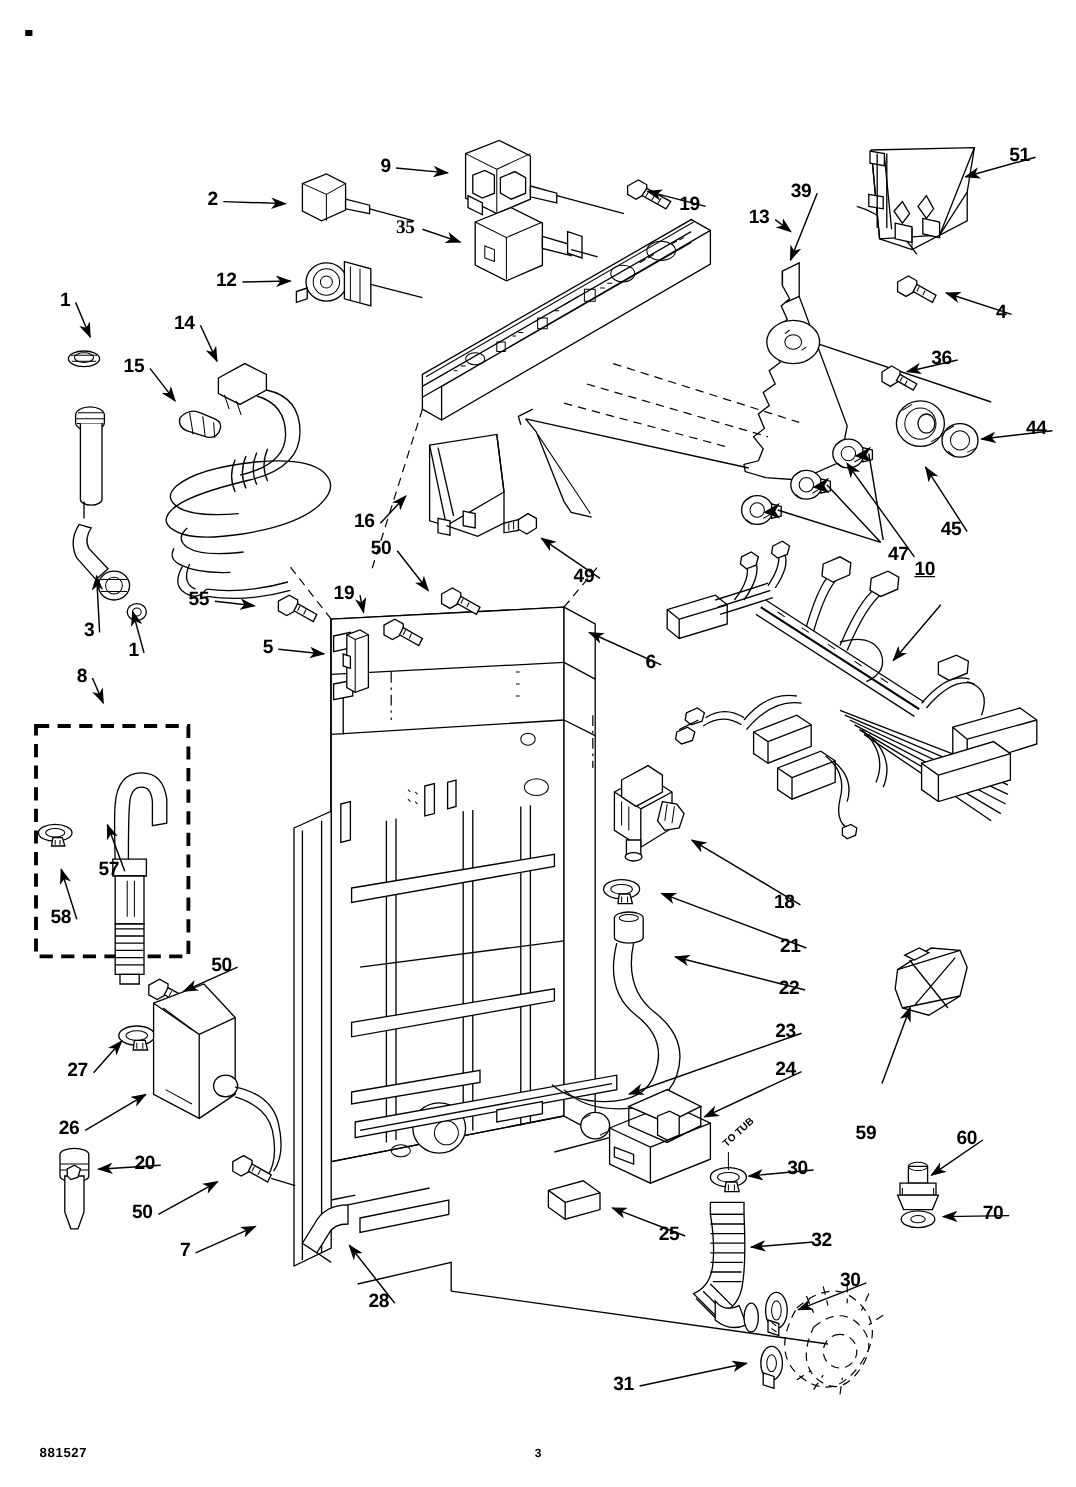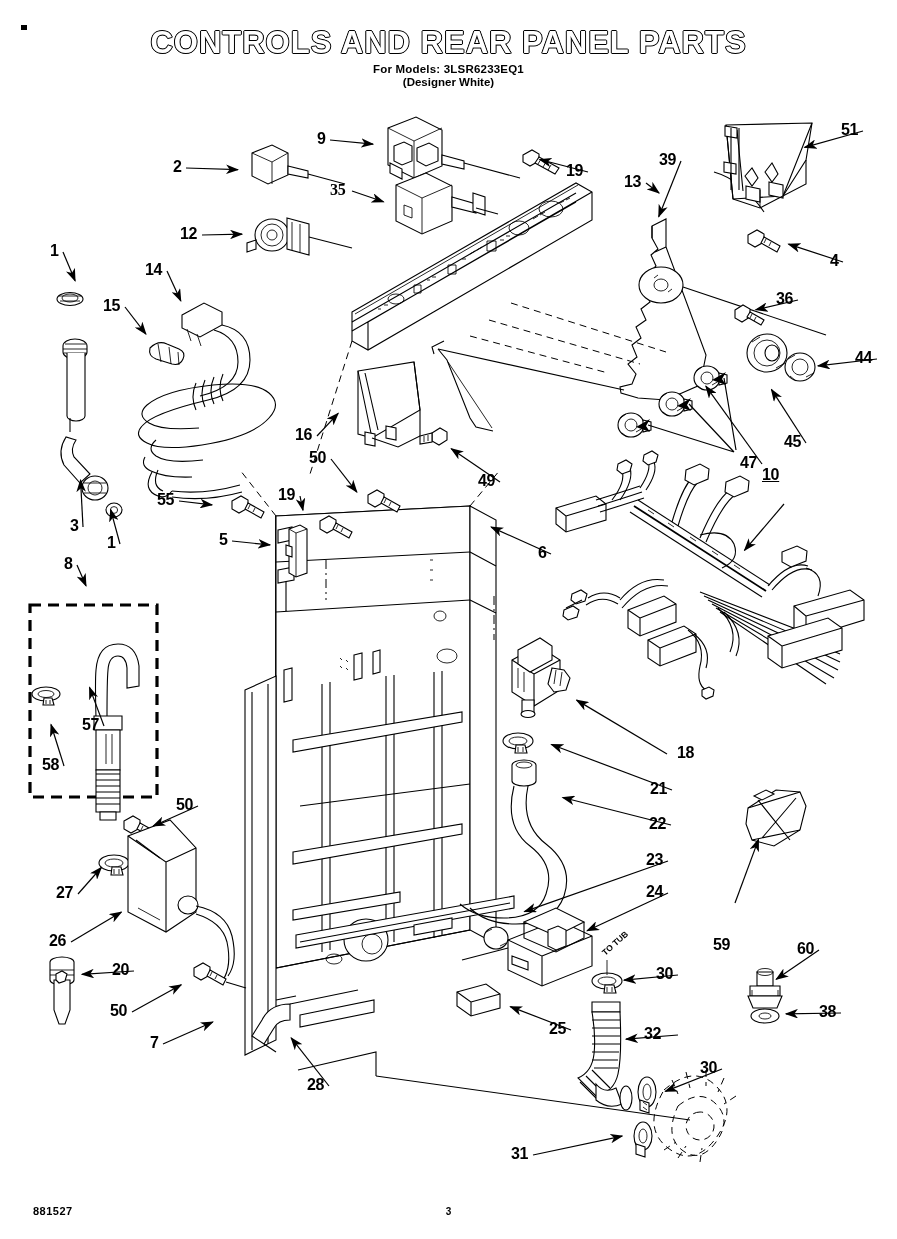--- a/index.html
+++ b/index.html
@@ -61,25 +61,20 @@
   .phantom{stroke:#000;fill:none;stroke-width:1.0;stroke-dasharray:7 5;}
   .dotdash{stroke:#000;fill:none;stroke-width:1.0;stroke-dasharray:9 4 2 4;}
 </style>
 </head>
 <body>
 
 <div id="page">
 
   <div class="corner-mark"></div>
 
-  <div class="title-block">
-    <div class="main-title">CONTROLS AND REAR PANEL PARTS</div>
-    <div class="sub-title">For Models: 3LSR6233EQ1</div>
-    <div class="sub-title2">(Designer White)</div>
-  </div>
 
   <svg id="art" viewBox="0 0 897 1239">
 
     <defs>
       <marker id="ah" markerWidth="11" markerHeight="8" refX="10" refY="4" orient="auto">
         <path d="M0,0 L11,4 L0,8 L3,4 Z" fill="#000"></path>
       </marker>
     </defs>
 
     <g>
@@ -637,33 +632,33 @@
       <div class="callout" style="left: 64px; top: 556px;">8</div>
       <div class="callout" style="left: 82px; top: 717px;">57</div>
       <div class="callout" style="left: 42px; top: 757px;">58</div>
       <div class="callout" style="left: 176px; top: 797px;">50</div>
       <div class="callout" style="left: 56px; top: 885px;">27</div>
       <div class="callout" style="left: 49px; top: 933px;">26</div>
       <div class="callout" style="left: 112px; top: 962px;">20</div>
       <div class="callout" style="left: 110px; top: 1003px;">50</div>
       <div class="callout" style="left: 150px; top: 1035px;">7</div>
       <div class="callout" style="left: 307px; top: 1077px;">28</div>
-      <div class="callout" style="left: 645px; top: 745px; margin-left: 32px;">18</div>
+      <div class="callout" style="left: 645px; top: 745px;">18</div>
       <div class="callout" style="left: 650px; top: 781px;">21</div>
       <div class="callout" style="left: 649px; top: 816px;">22</div>
       <div class="callout" style="left: 646px; top: 852px;">23</div>
       <div class="callout" style="left: 646px; top: 884px;">24</div>
       <div class="callout" style="left: 549px; top: 1021px;">25</div>
       <div class="callout" style="left: 713px; top: 894px; margin-top: 43px;">59</div>
       <div class="callout" style="left: 656px; top: 966px;">30</div>
-      <div class="callout" style="left: 644px; top: 1026px; text-align: right;">32</div>
+      <div class="callout" style="left: 676px; top: 1026px; text-align: right;">32</div>
       <div class="callout" style="left: 700px; top: 1060px;">30</div>
       <div class="callout" style="left: 511px; top: 1146px;">31</div>
       <div class="callout" style="left: 797px; top: 941px;">60</div>
-      <div class="callout" style="left: 819px; top: 1004px;">38</div>
+      <div class="callout" style="left: 819px; top: 1004px;">70</div>
     </div>
 
   <div id="inline-label-layer">
       <div class="tiny-label" style="left: 600px; top: 950px; transform: rotate(-42deg); transform-origin: left top;">TO TUB</div>
     </div>
 
   <div class="footer">
     <div class="footer-doc">881527</div>
     <div class="footer-page">3</div>
   </div>

